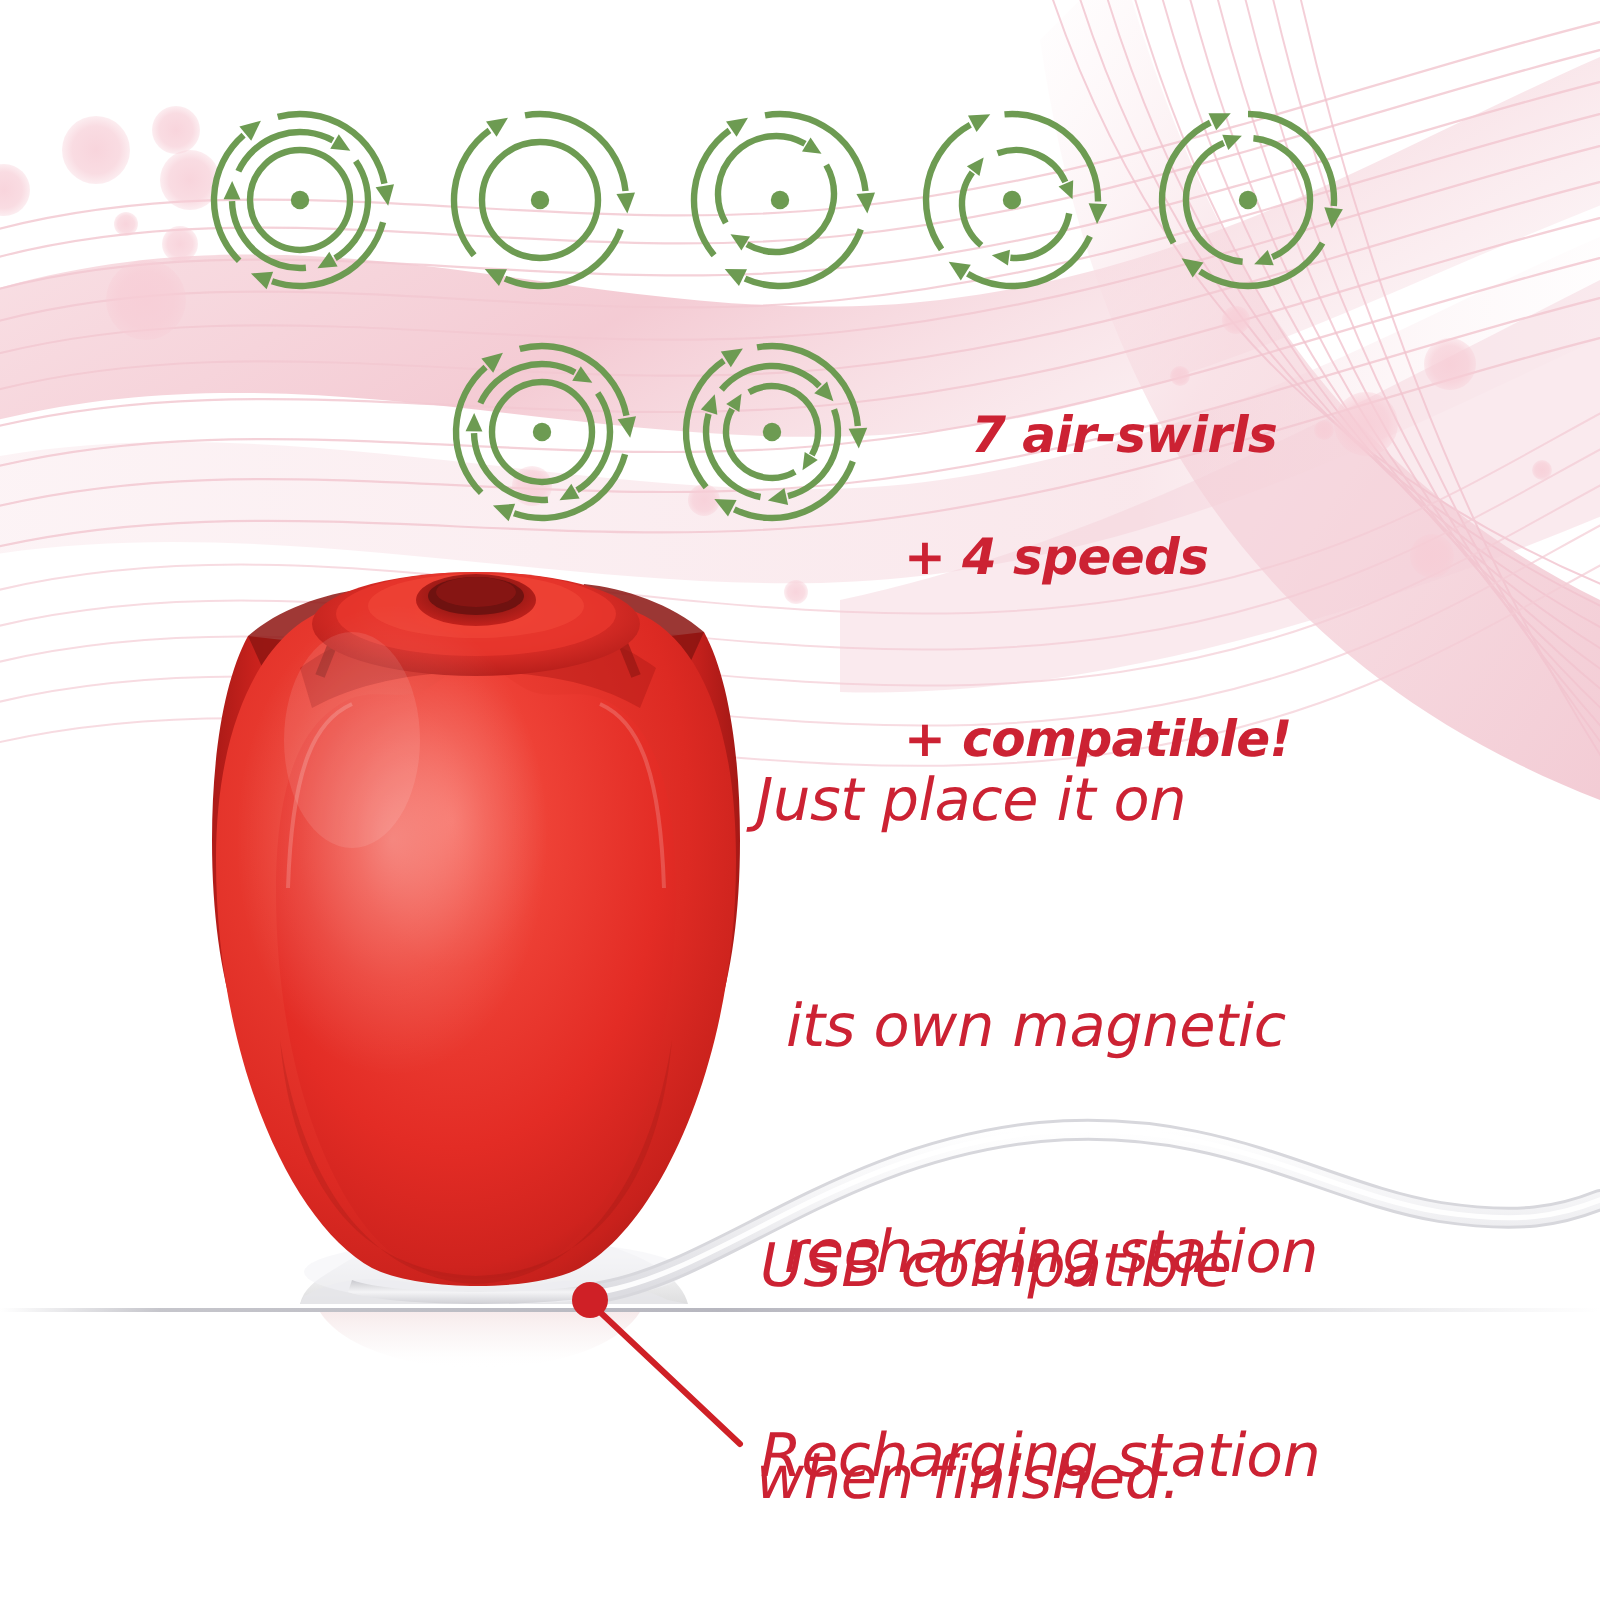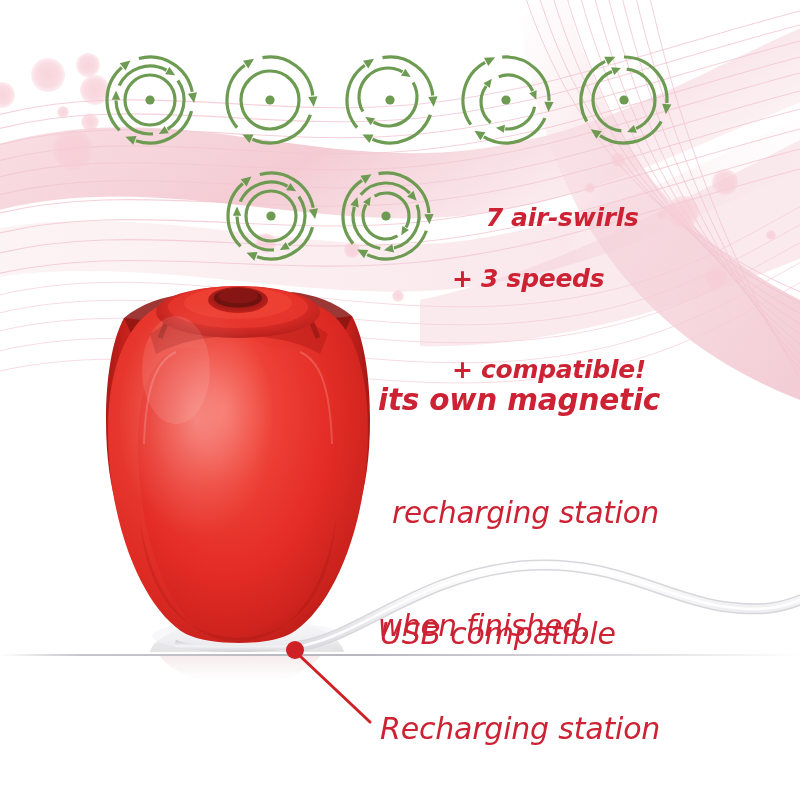--- a/index.html
+++ b/index.html
@@ -74,21 +74,21 @@
   #headline {
     left: 378px;
     top: 306px;
     font-size: 29.5px;
     font-weight: 400;
     letter-spacing: -0.2px;
     line-height: 1.28;
   }
   #headline span { display: block; }
   #headline .i1 { margin-left: 0px; }
-  #headline .i2 { margin-left: 0px; font-weight: bold; }
+  #headline .i2 { margin-left: 15px; }
   #headline .i3 { margin-left: 14px; }
   #headline .i4 { }
 
   #usb-label {
     left: 380px;
     top: 617px;
     font-size: 30px;
     font-weight: 400;
     letter-spacing: -0.2px;
   }
@@ -443,25 +443,26 @@
 
   <div id="floor-line"></div>
 
   <svg class="layer" id="callout-layer" width="800" height="800" viewBox="0 0 800 800">
     <line id="callout-line" stroke="#cf2026" stroke-width="3" stroke-linecap="round" x1="300" y1="656" x2="370" y2="722"></line>
     <circle id="callout-dot" fill="#cf2026" cx="295" cy="650" r="9"></circle>
   </svg>
 
   <div class="txt" id="feature-text">
     <span class="l1">7 air-swirls</span>
-    <span class="l2">+ 3 speeds</span>
+    <span class="l2">+ 4 speeds</span>
     <span class="l3">+ compatible!</span>
   </div>
 
   <div class="txt" id="headline">
+    <span class="i1">Just place it on</span>
     <span class="i2">its own magnetic</span>
     <span class="i3">recharging station</span>
     <span class="i4">when finished.</span>
     
     
   </div>
 
   <div class="txt" id="usb-label">USB compatible</div>
 
   <div class="txt" id="station-label">Recharging station</div>

